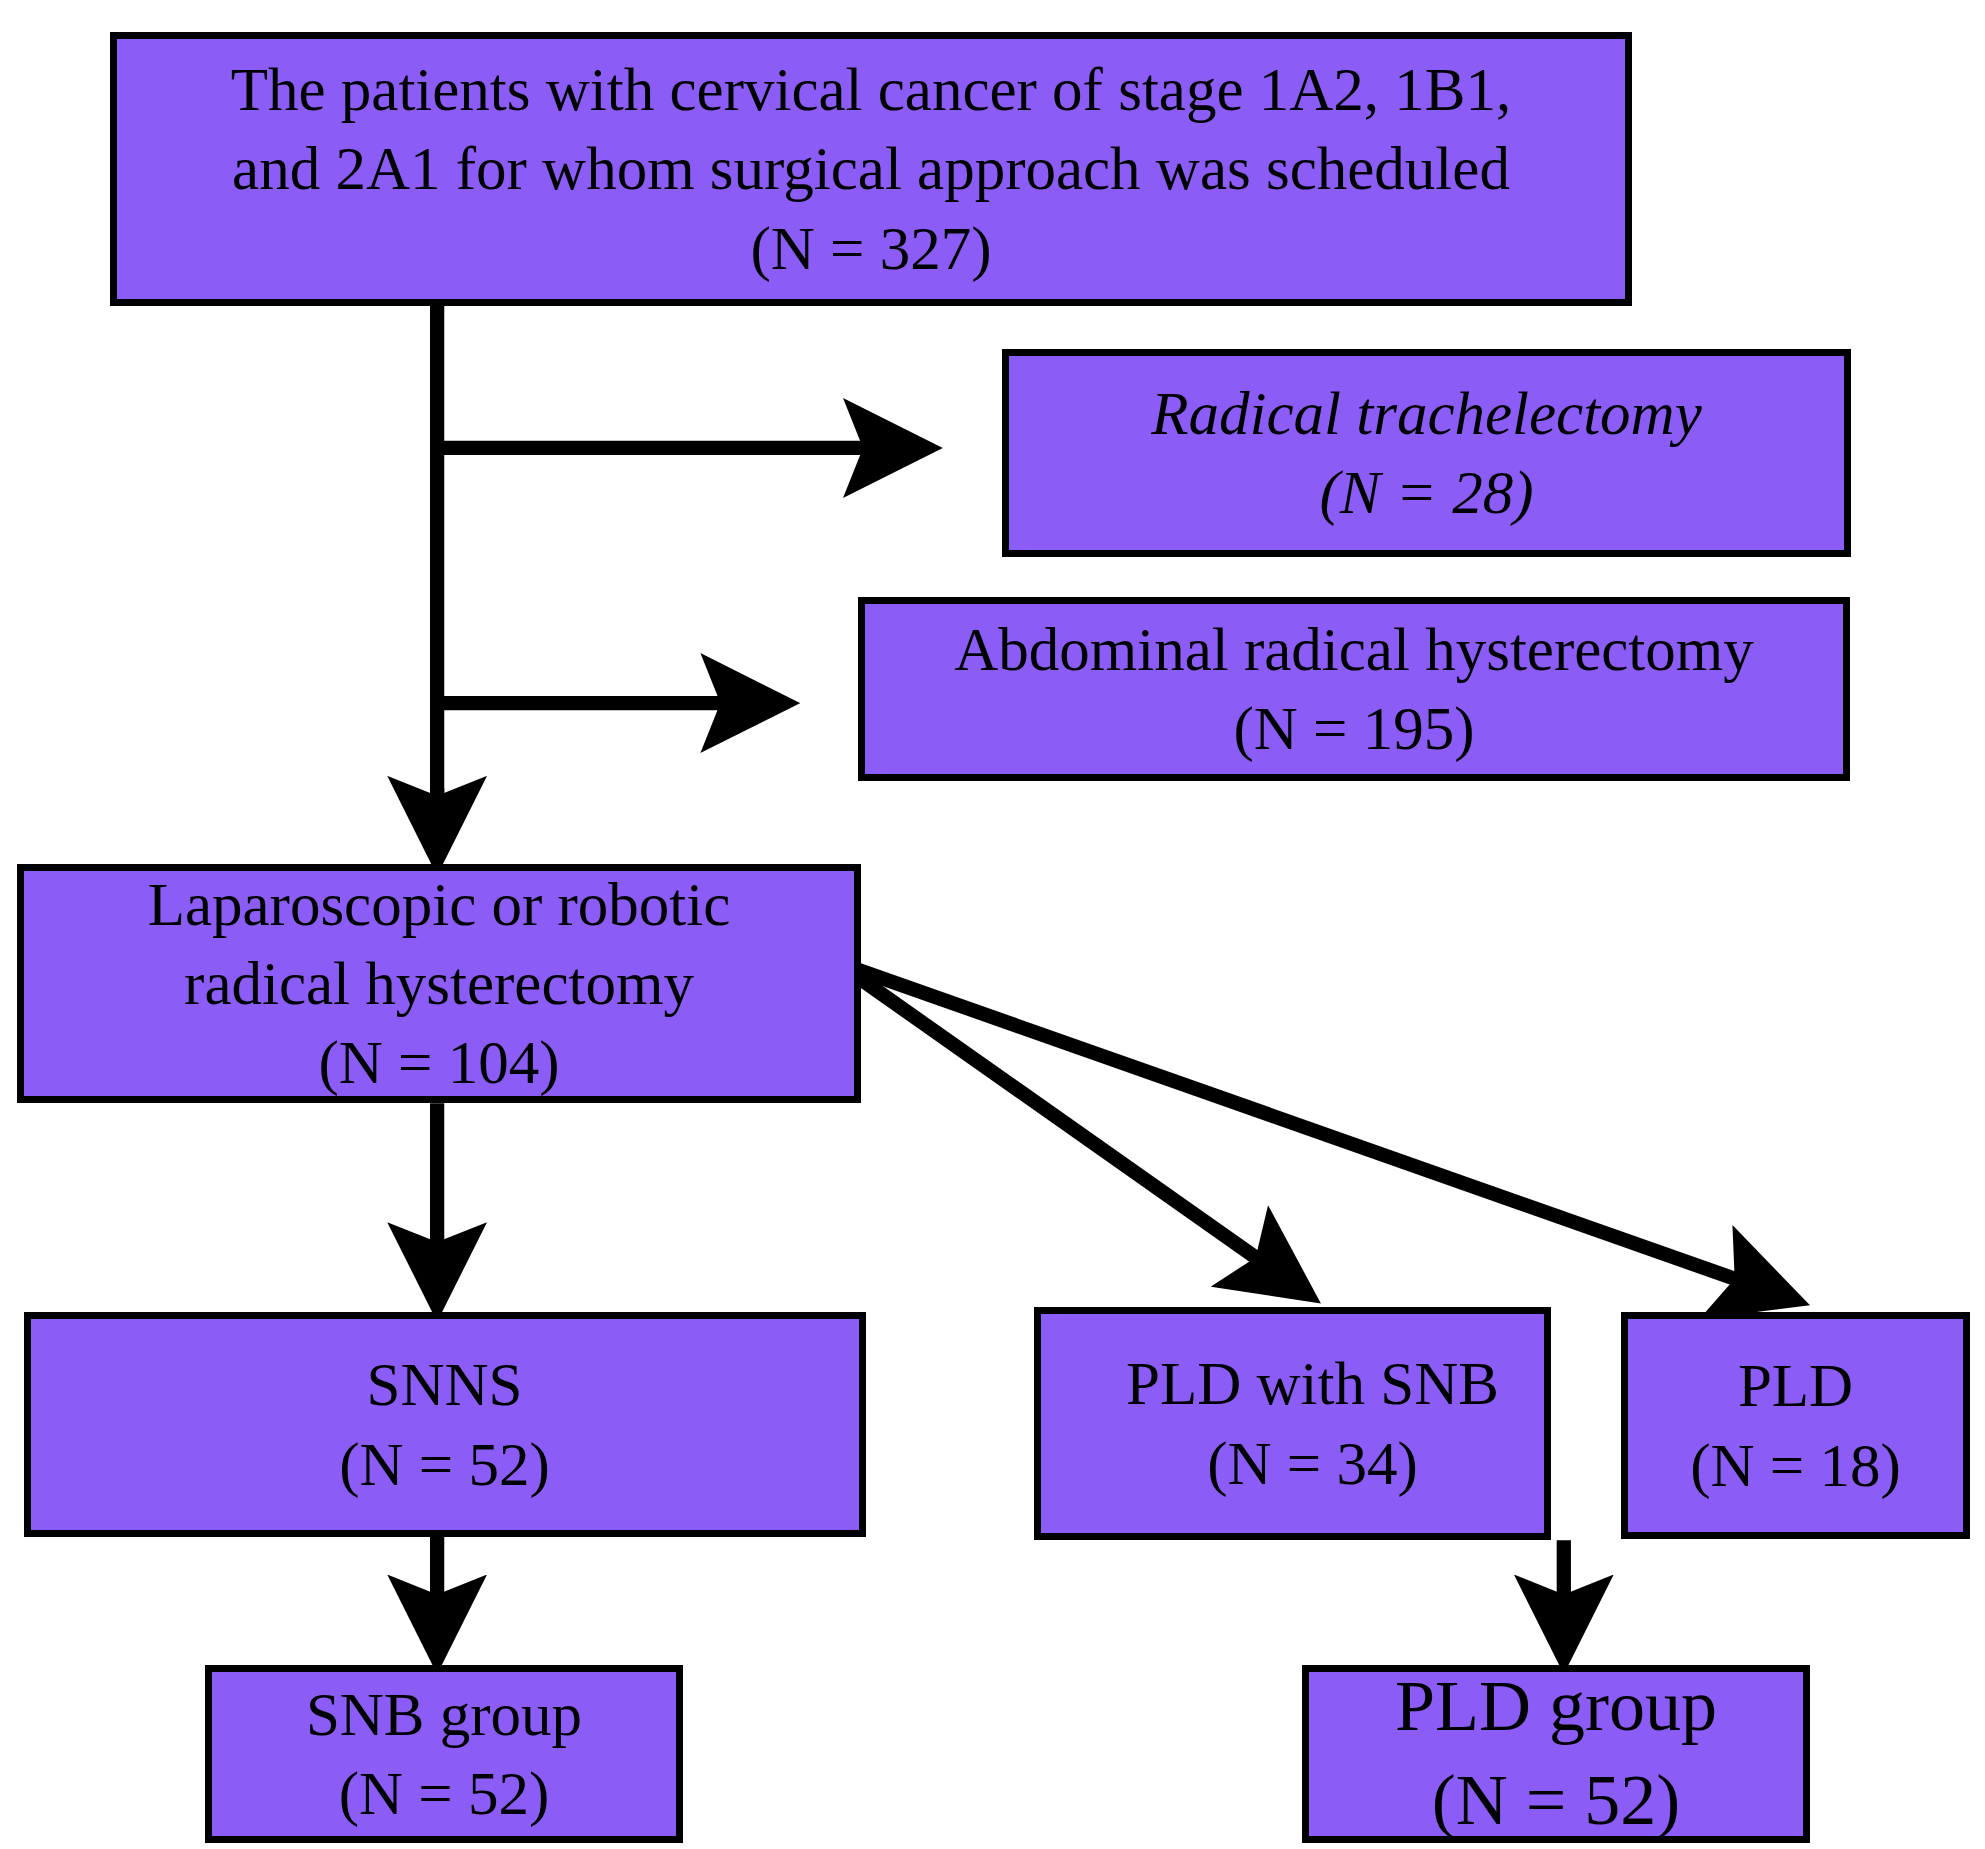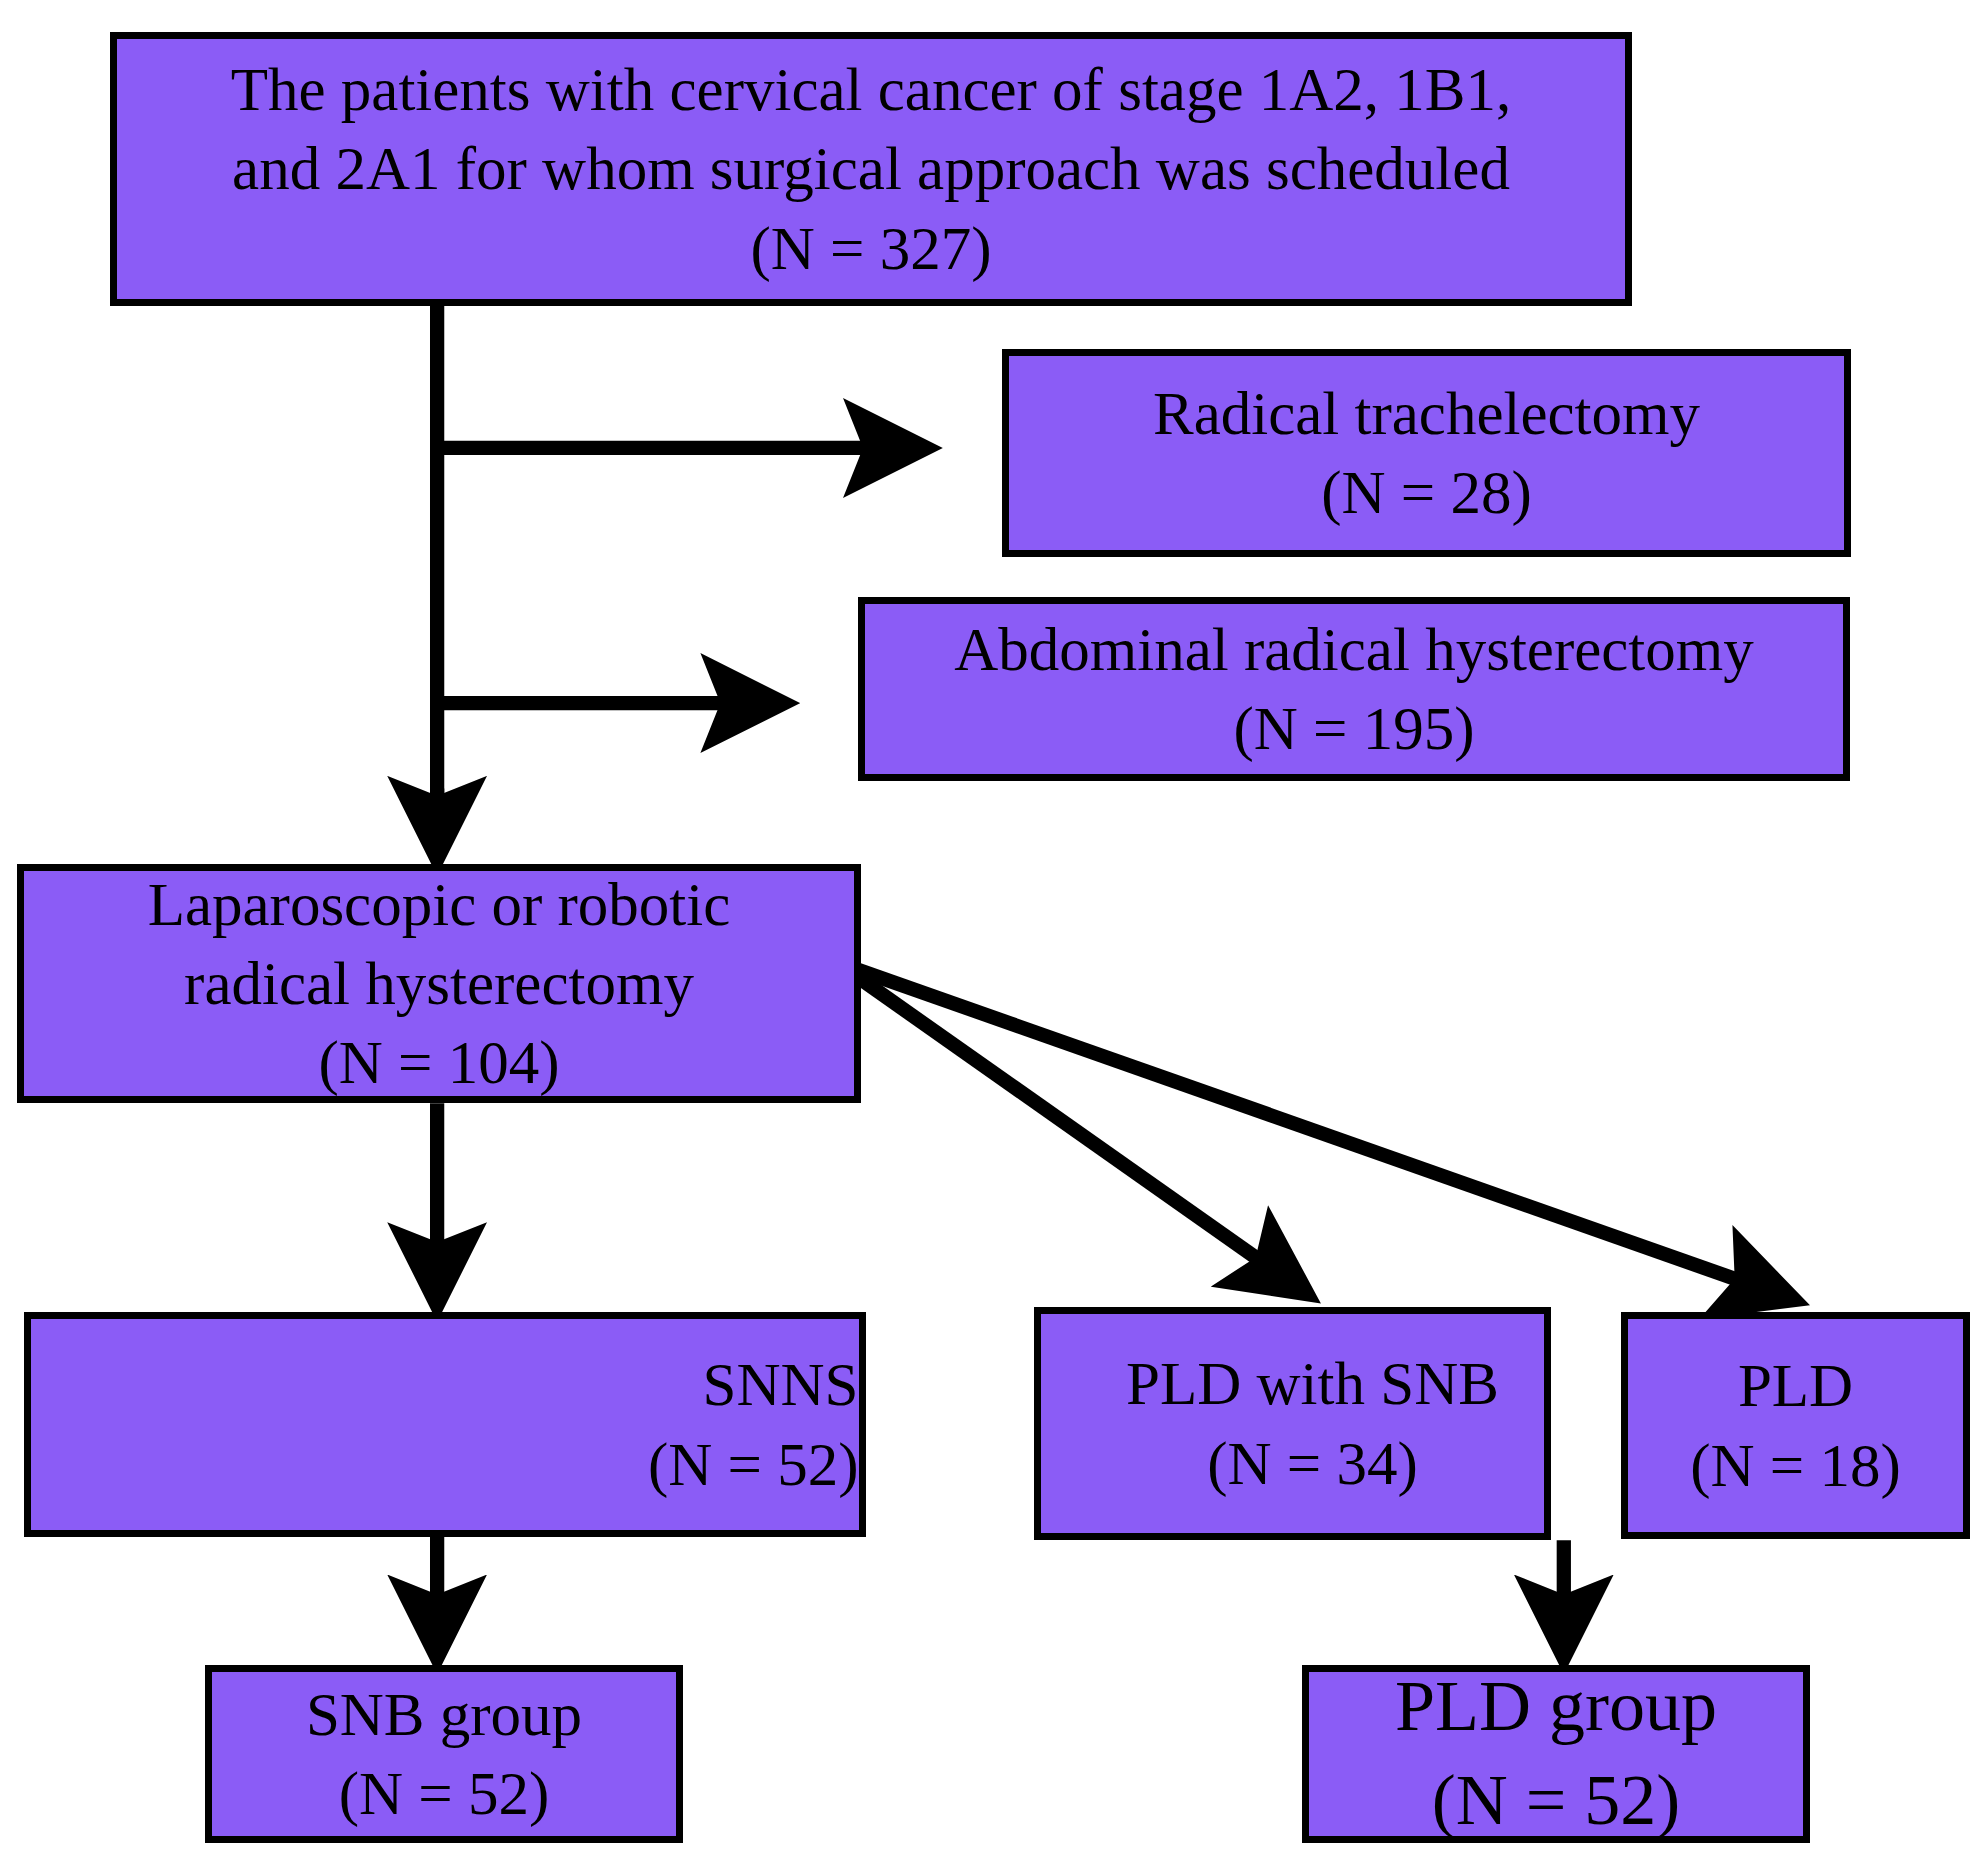--- a/index.html
+++ b/index.html
@@ -34,24 +34,24 @@
     text-align: center;
     color: #000000;
     line-height: 1.30;
   }
   .node-line {
     display: block;
     white-space: nowrap;
   }
   
   #node-cohort      { left: 110px;  top: 32px;   width: 1522px; height: 274px; font-size: 61px; }
-  #node-trach       { left: 1002px; top: 349px;  width: 849px; height: 208px; font-size: 61px; }
+  #node-trach       { left: 1002px; top: 349px;  width: 849px; height: 208px; font-size: 61px; font-style: italic; }
   #node-abdominal   { left: 858px; top: 597px;  width: 992px; height: 184px; font-size: 61px; }
   #node-lap         { left: 17px;   top: 864px; width: 844px; height: 239px; font-size: 61px; }
-  #node-snns        { left: 23.5px;   top: 1312px; width: 842px; height: 225px; font-size: 61px; align-items: flex-end; }
+  #node-snns        { left: 23.5px;   top: 1312px; width: 842px; height: 225px; font-size: 61px; }
   #node-pldsnb      { left: 1034px; top: 1307px; width: 517px;  height: 233px; font-size: 61px; padding-left: 40px; }
   #node-pld         { left: 1621px; top: 1312px; width: 349px;  height: 227px; font-size: 61px; }
   #node-snbgroup    { left: 205px;  top: 1665px; width: 478px;  height: 178px; font-size: 61px; }
   #node-pldgroup    { left: 1302px; top: 1665px; width: 508px;  height: 178px; font-size: 72px; }
 </style>
 </head>
 <body>
 
 <div id="flowchart-root">
 

